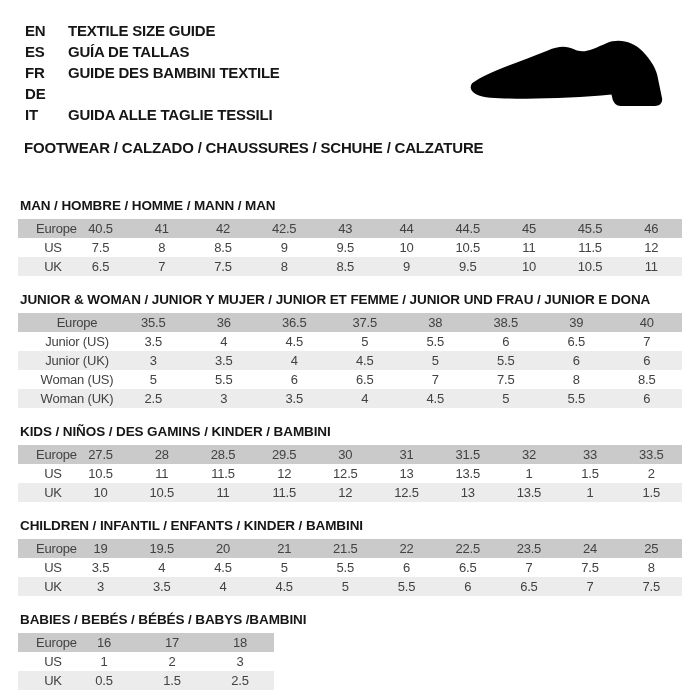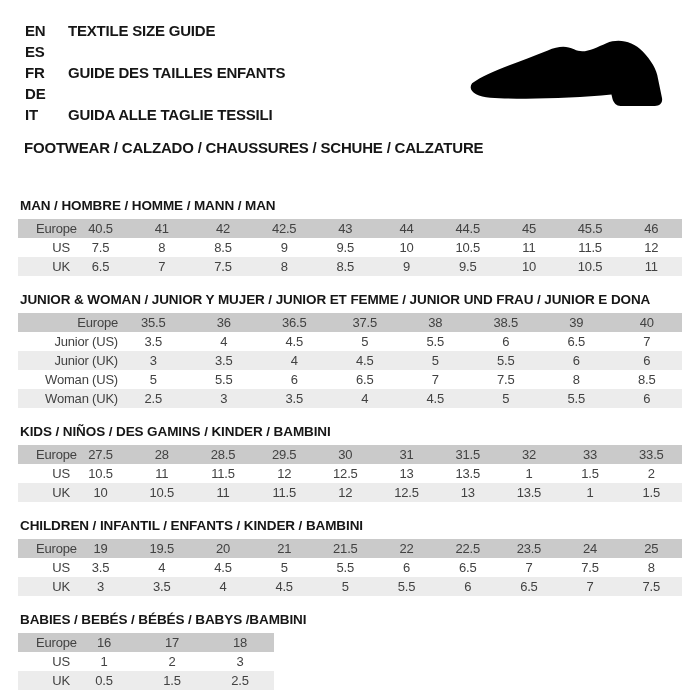--- a/index.html
+++ b/index.html
@@ -37,42 +37,43 @@
     color:var(--header-text);letter-spacing:-0.1px;
   }
   table{border-collapse:collapse;table-layout:fixed;width:664px;}
   col.c-label{width:52px;}
   .sec-junior col.c-label{width:100px;}
   .sec-babies table{width:256px;}
   td{
     height:19px;padding:0;font-size:13px;color:var(--table-text);
     text-align:center;white-space:nowrap;letter-spacing:-0.2px;
   }
-  td.label{text-align:right;padding-left:18px;}
+  td.label{text-align:center;padding-left:18px;}
   tbody tr:nth-child(odd){background:var(--row-alt);}
   tbody tr:nth-child(even){background:var(--row-plain);}
   tbody tr:first-child{background:var(--row-europe);}
 </style>
 </head>
 <body>
 
 <div class="page">
 
   <header>
     <div class="langs">
       <div class="lang-row">
         <span class="lang-code">EN</span>
         <span class="lang-text">TEXTILE SIZE GUIDE</span>
       </div>
       <div class="lang-row">
         <span class="lang-code">ES</span>
+        <span class="lang-text">GUÍA DE TALLAS</span>
       </div>
       <div class="lang-row">
         <span class="lang-code">FR</span>
-        <span class="lang-text">GUIDE DES TAILLES ENFANTS</span>
+        <span class="lang-text">GUIDE DES BAMBINI TEXTILE</span>
       </div>
       <div class="lang-row">
         <span class="lang-code">DE</span>
       </div>
       <div class="lang-row">
         <span class="lang-code">IT</span>
         <span class="lang-text">GUIDA ALLE TAGLIE TESSILI</span>
       </div>
     </div>
 

